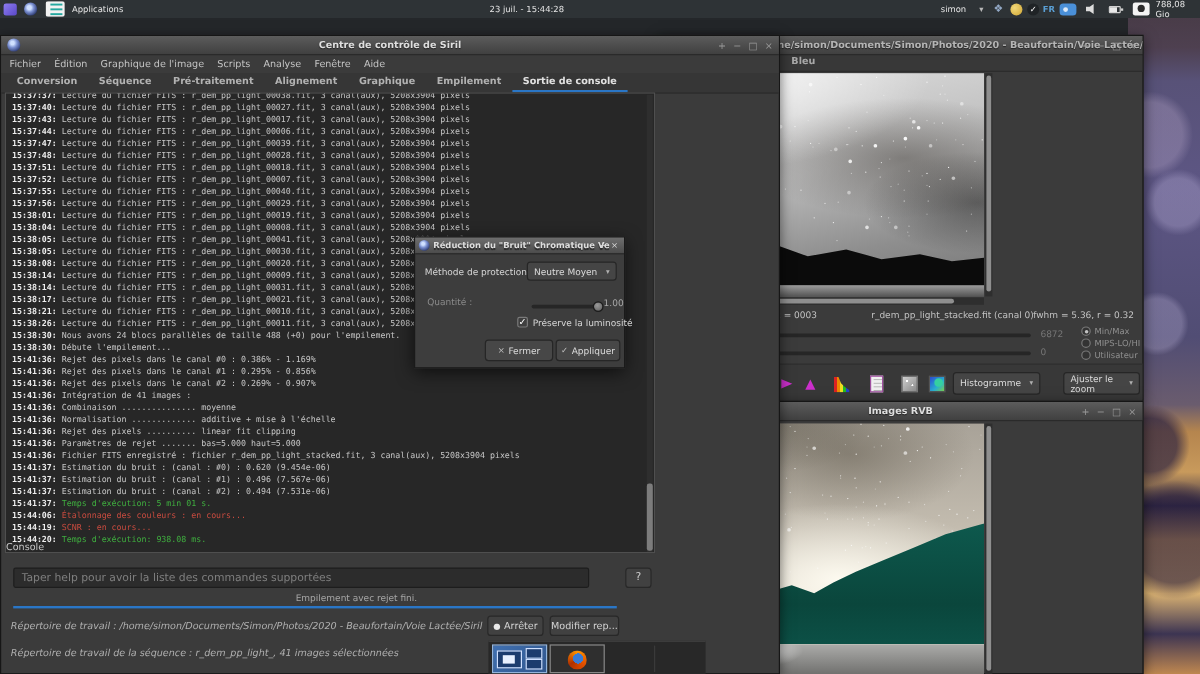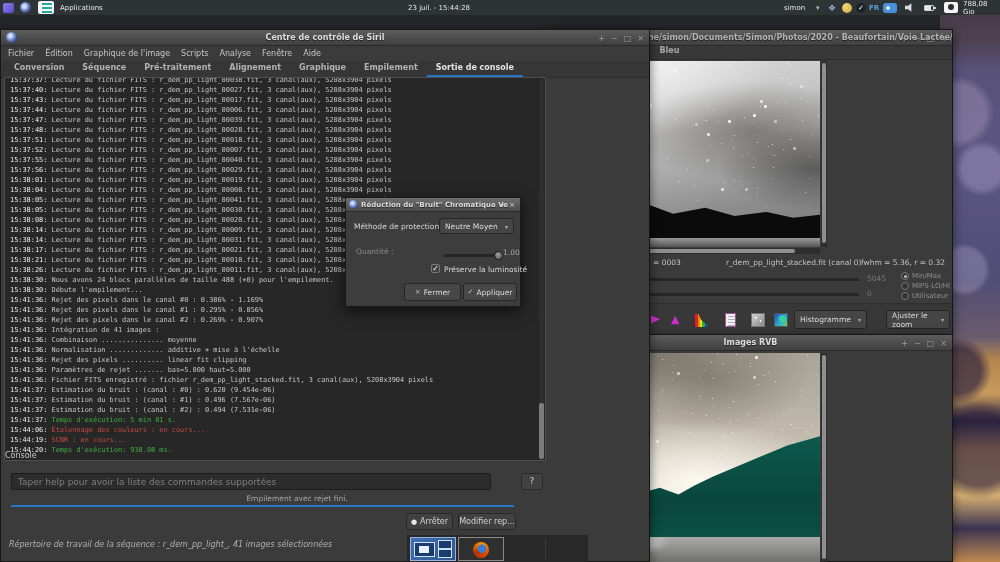--- a/index.html
+++ b/index.html
@@ -75,21 +75,21 @@
   .tabbar { height:17px; display:flex; align-items:flex-end; background:#363636;
     border-bottom:1px solid #2c2c2c; padding-left:4px; }
   .tab { font-size:8px; font-weight:bold; color:#b2b2b2; padding:3px 9px 3px;
     border-bottom:2px solid transparent; white-space:nowrap; }
   .tab.active { color:#e2e2e2; border-bottom-color:#2a76c6; }
 
   .logarea { position:absolute; left:3px; top:47px; width:542px; height:384px;
     background:#272727; border:1px solid #4f4f4f; overflow:hidden; }
   .loglines { margin-top:-3px; padding-left:5px; font-family:"DejaVu Sans Mono", monospace;
     font-size:6.9px; line-height:10px; white-space:pre; color:#c6c6c6; }
-  .logline .lt { font-weight:normal; color:#efefef; }
+  .logline .lt { font-weight:bold; color:#efefef; }
   .logline.green .lm { color:#3fae3f; }
   .logline.red .lm { color:#c84b3f; }
   .log-vscroll { position:absolute; right:1px; top:1px; width:5px; height:381px; background:#2e2e2e; }
   .log-vthumb { position:absolute; left:0; top:324px; width:5px; height:56px; background:#7c7c7c; border-radius:2px; }
 
   .console-label { position:absolute; left:4px; top:421px; font-size:8px; color:#c8c8c8; }
   .console-input { position:absolute; left:10px; top:443px; width:480px; height:17px;
     background:#2c2c2c; border:1px solid #1d1d1d; border-radius:2px; color:#d8d8d8;
     font-size:9px; padding:0 6px; font-family:"DejaVu Sans", sans-serif; }
   .console-input::placeholder { color:#7f7f7f; }
@@ -275,21 +275,21 @@
     <span class="p-status ps-channel">Rouge</span>
     <span class="p-status ps-coords">x: 0072 y: 2722 = 0003</span>
     <span class="p-status ps-file">r_dem_pp_light_stacked.fit (canal 0)</span>
     <span class="p-status ps-fwhm">fwhm = 5.36, r = 0.32</span>
 
     <div class="cut-row cut-row1">
       <span class="checkbox cut-check"></span>
       <span class="cut-label">tronquer</span>
       <span class="slider-track cut-track1"></span>
       <span class="slider-handle cut-handle1"></span>
-      <span class="cut-value">5045</span>
+      <span class="cut-value">6872</span>
     </div>
     <div class="cut-row cut-row2">
       <span class="checkbox cut-check">✓</span>
       <span class="inf-label">∞</span>
       <span class="slider-track cut-track2"></span>
       <span class="slider-handle cut-handle2"></span>
       <span class="cut-value">0</span>
     </div>
     <div class="mode-group">
         <div class="radio-row">
@@ -384,20 +384,24 @@
       </div>
     </div>
 
     <span class="console-label">Console</span>
     <input class="console-input" type="text" placeholder="Taper help pour avoir la liste des commandes supportées" style="">
     <div class="help-btn">?</div>
 
     <div class="progress-text">Empilement avec rejet fini.</div>
     <div class="progress-bar"></div>
 
+    <div class="dir-row dir-row1">
+      <span>Répertoire de travail :</span>
+      <span>/home/simon/Documents/Simon/Photos/2020 - Beaufortain/Voie Lactée/Siril</span>
+    </div>
     <div class="stop-btn">
       <span class="dot">●</span>
       <span>Arrêter</span>
     </div>
     <div class="chg-btn">Modifier rep...</div>
 
     <div class="dir-row dir-row2">
       <span>Répertoire de travail de la séquence :</span>
       <span>r_dem_pp_light_, 41 images sélectionnées</span>
     </div>

